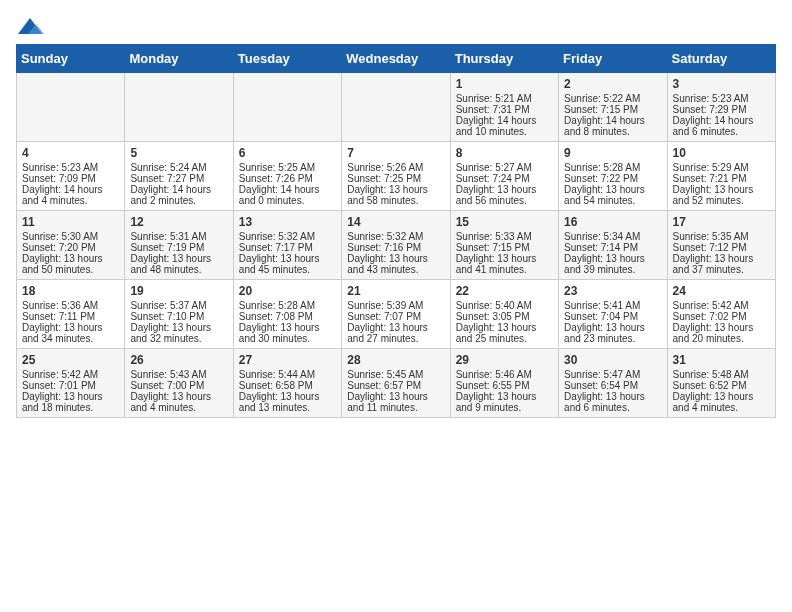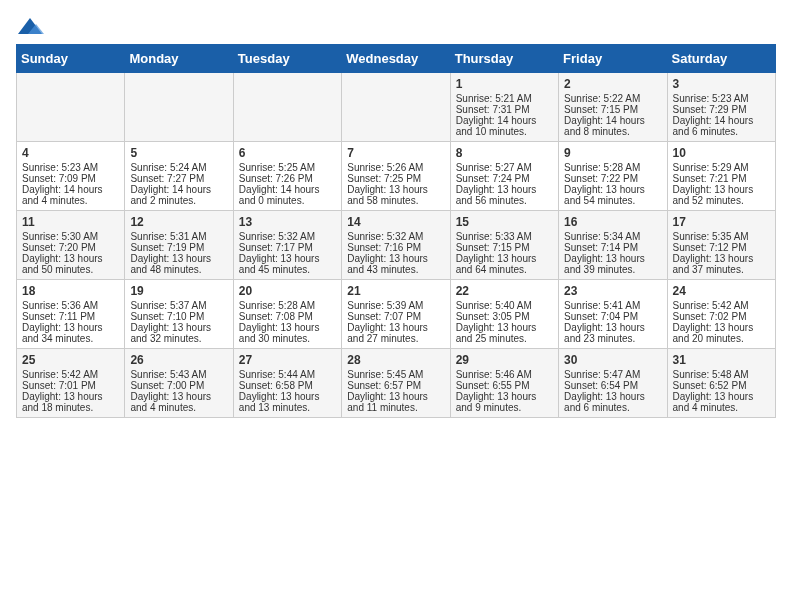--- a/index.html
+++ b/index.html
@@ -229,21 +229,21 @@
           <div>Sunrise: 5:32 AM</div>
           <div>Sunset: 7:16 PM</div>
           <div>Daylight: 13 hours</div>
           <div>and 43 minutes.</div>
         </td>
         <td>
           <span class="day-number">15</span>
           <div>Sunrise: 5:33 AM</div>
           <div>Sunset: 7:15 PM</div>
           <div>Daylight: 13 hours</div>
-          <div>and 64 minutes.</div>
+          <div>and 41 minutes.</div>
         </td>
         <td>
           <span class="day-number">16</span>
           <div>Sunrise: 5:34 AM</div>
           <div>Sunset: 7:14 PM</div>
           <div>Daylight: 13 hours</div>
           <div>and 39 minutes.</div>
         </td>
         <td>
           <span class="day-number">17</span>

